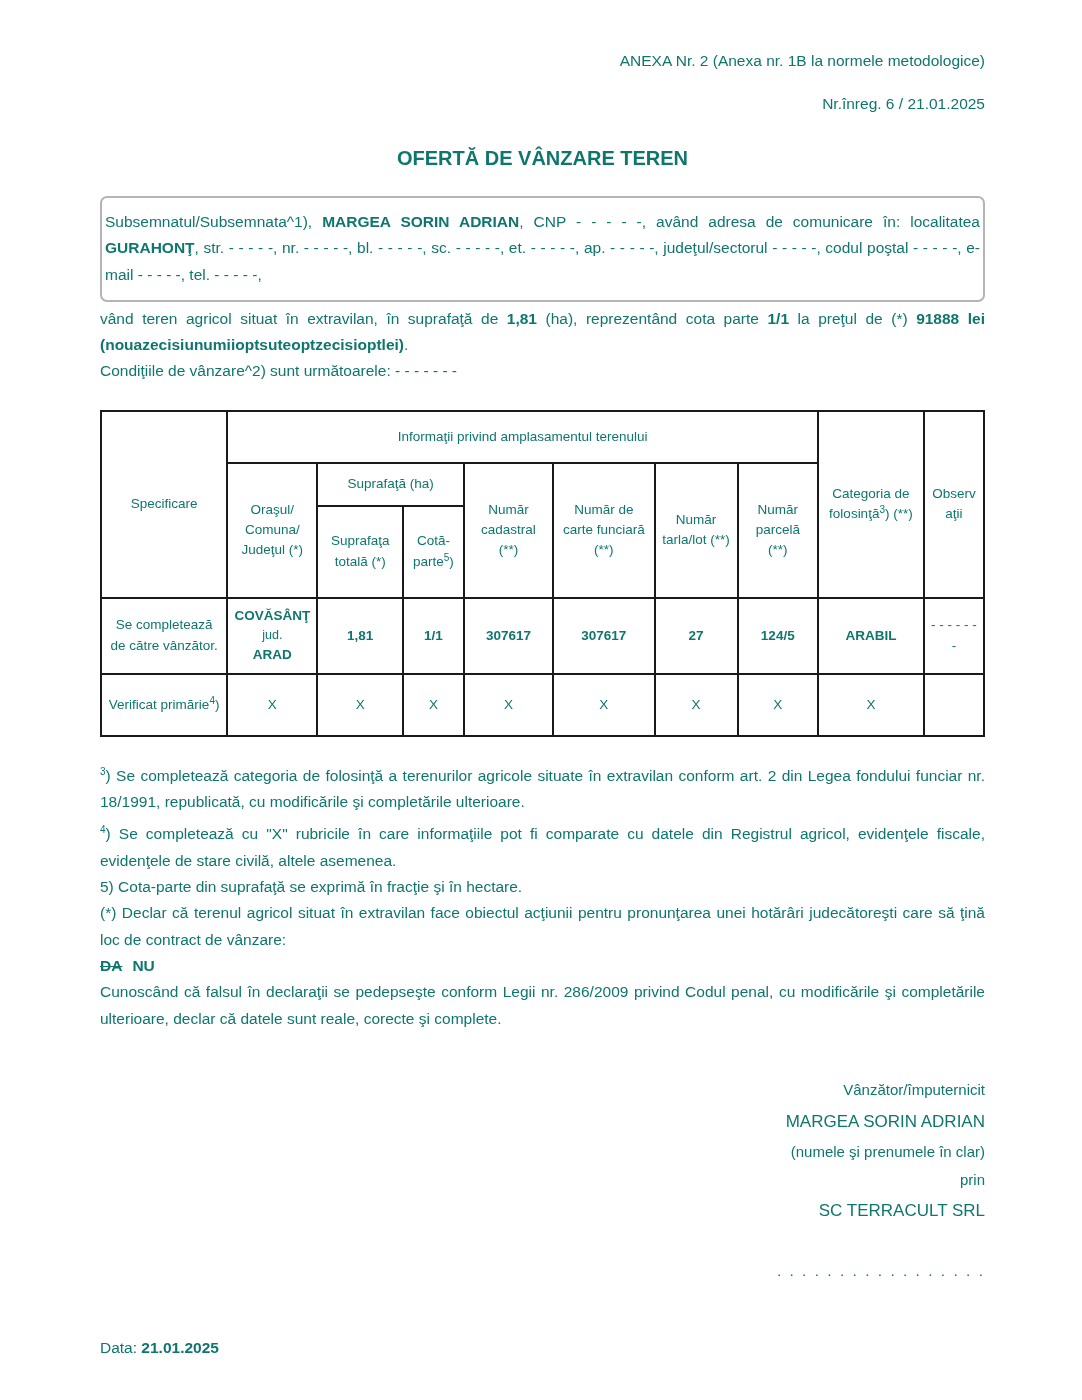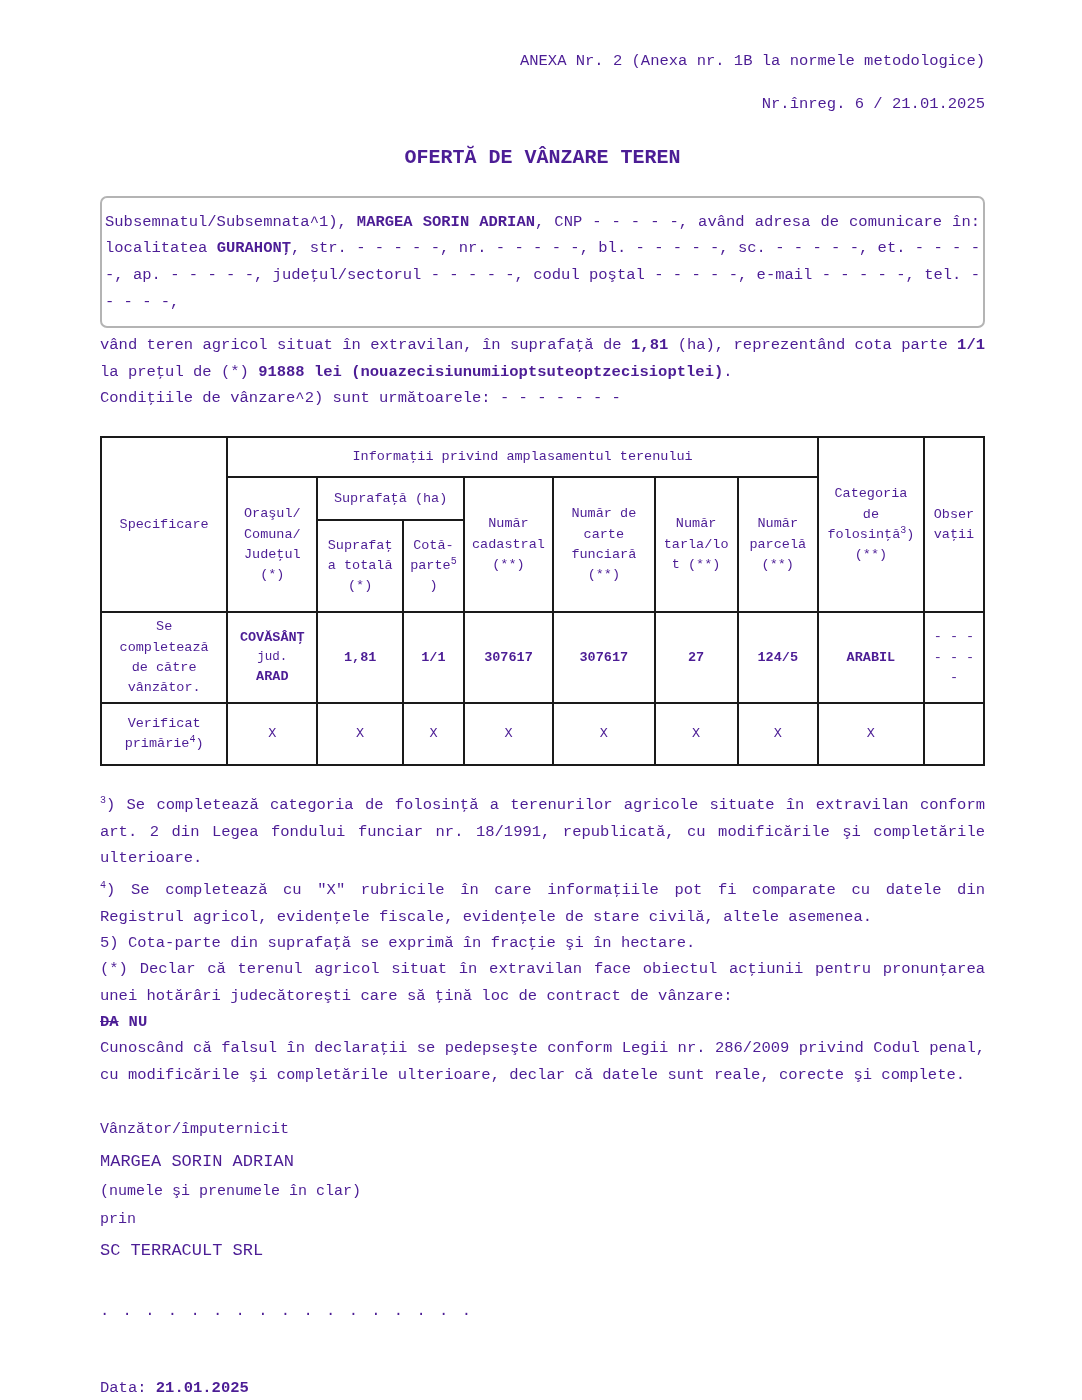--- a/index.html
+++ b/index.html
@@ -2,22 +2,22 @@
 <html><head>
 <meta charset="utf-8">
 <style>
   html,body{margin:0;padding:0;background:#ffffff;}
   .page{
     position:relative;
     width:1082px;height:1400px;
     box-sizing:border-box;
     padding:48px 97px 0 100px;
     overflow:hidden;
-    font-family:Liberation Mono, monospace;
-    font-size:15.5px;line-height:1.7;color:#4c1d95;
+    font-family:Liberation Sans, sans-serif;
+    font-size:15.5px;line-height:1.7;color:#0f766e;
     background:#ffffff;
   }
   .t-right{text-align:right;}
   .reg{margin-top:17px;}
   .doc-title{text-align:center;font-weight:bold;font-size:20px;margin:23px 0 21px 0;}
   .intro-box{
     border:2px solid #b4b4b4;border-radius:7px;
     padding:11px 3px;text-align:justify;line-height:1.72;
   }
   p.body{margin:0;text-align:justify;}
@@ -29,37 +29,37 @@
     border-collapse:collapse;table-layout:fixed;
     width:100%;margin-top:25px;
   }
   table.land td{
     border:2.5px solid #1a1a1a;
     text-align:center;vertical-align:middle;
     font-size:13.5px;line-height:1.5;
     padding:4px 6px;box-sizing:border-box;
     word-wrap:break-word;
   }
-  tr.h1 td{height:40px;margin-left:38px;}
+  tr.h1 td{height:52px;margin-left:38px;}
   tr.h2 td{height:43px;}
   tr.h3 td{height:92px;}
   tr.r1 td{height:76px;}
   tr.r2 td{height:62px;}
   td.ta-left{text-align:left;vertical-align:middle;}
   td.xcell{font-size:20px;}
   .loc-jud{font-size:12.5px;}
 
   .fn{margin:0;text-align:justify;}
   .fn.first{margin-top:26px;}
   .fn.gap{margin-top:6px;}
   .danu{margin:0;}
   .danu .da{font-weight:bold;text-decoration:line-through;}
   .danu .nu{font-weight:bold;margin-left:10px;}
 
-  .sig{margin-top:30px;text-align:left;line-height:1.6;}
+  .sig{margin-top:46px;text-align:right;line-height:1.6;}
   .sig .role{font-size:15px;}
   .sig .name{font-size:17px;margin-top:6px;}
   .sig .note{font-size:15px;margin-top:5px;}
   .sig .prin{font-size:15px;margin-top:4px;}
   .sig .company{font-size:17px;margin-top:5px;}
   .sig .dots{margin-top:34px;letter-spacing:2px;}
 
   .date-line{margin-top:52px;}
 </style>
 </head>

